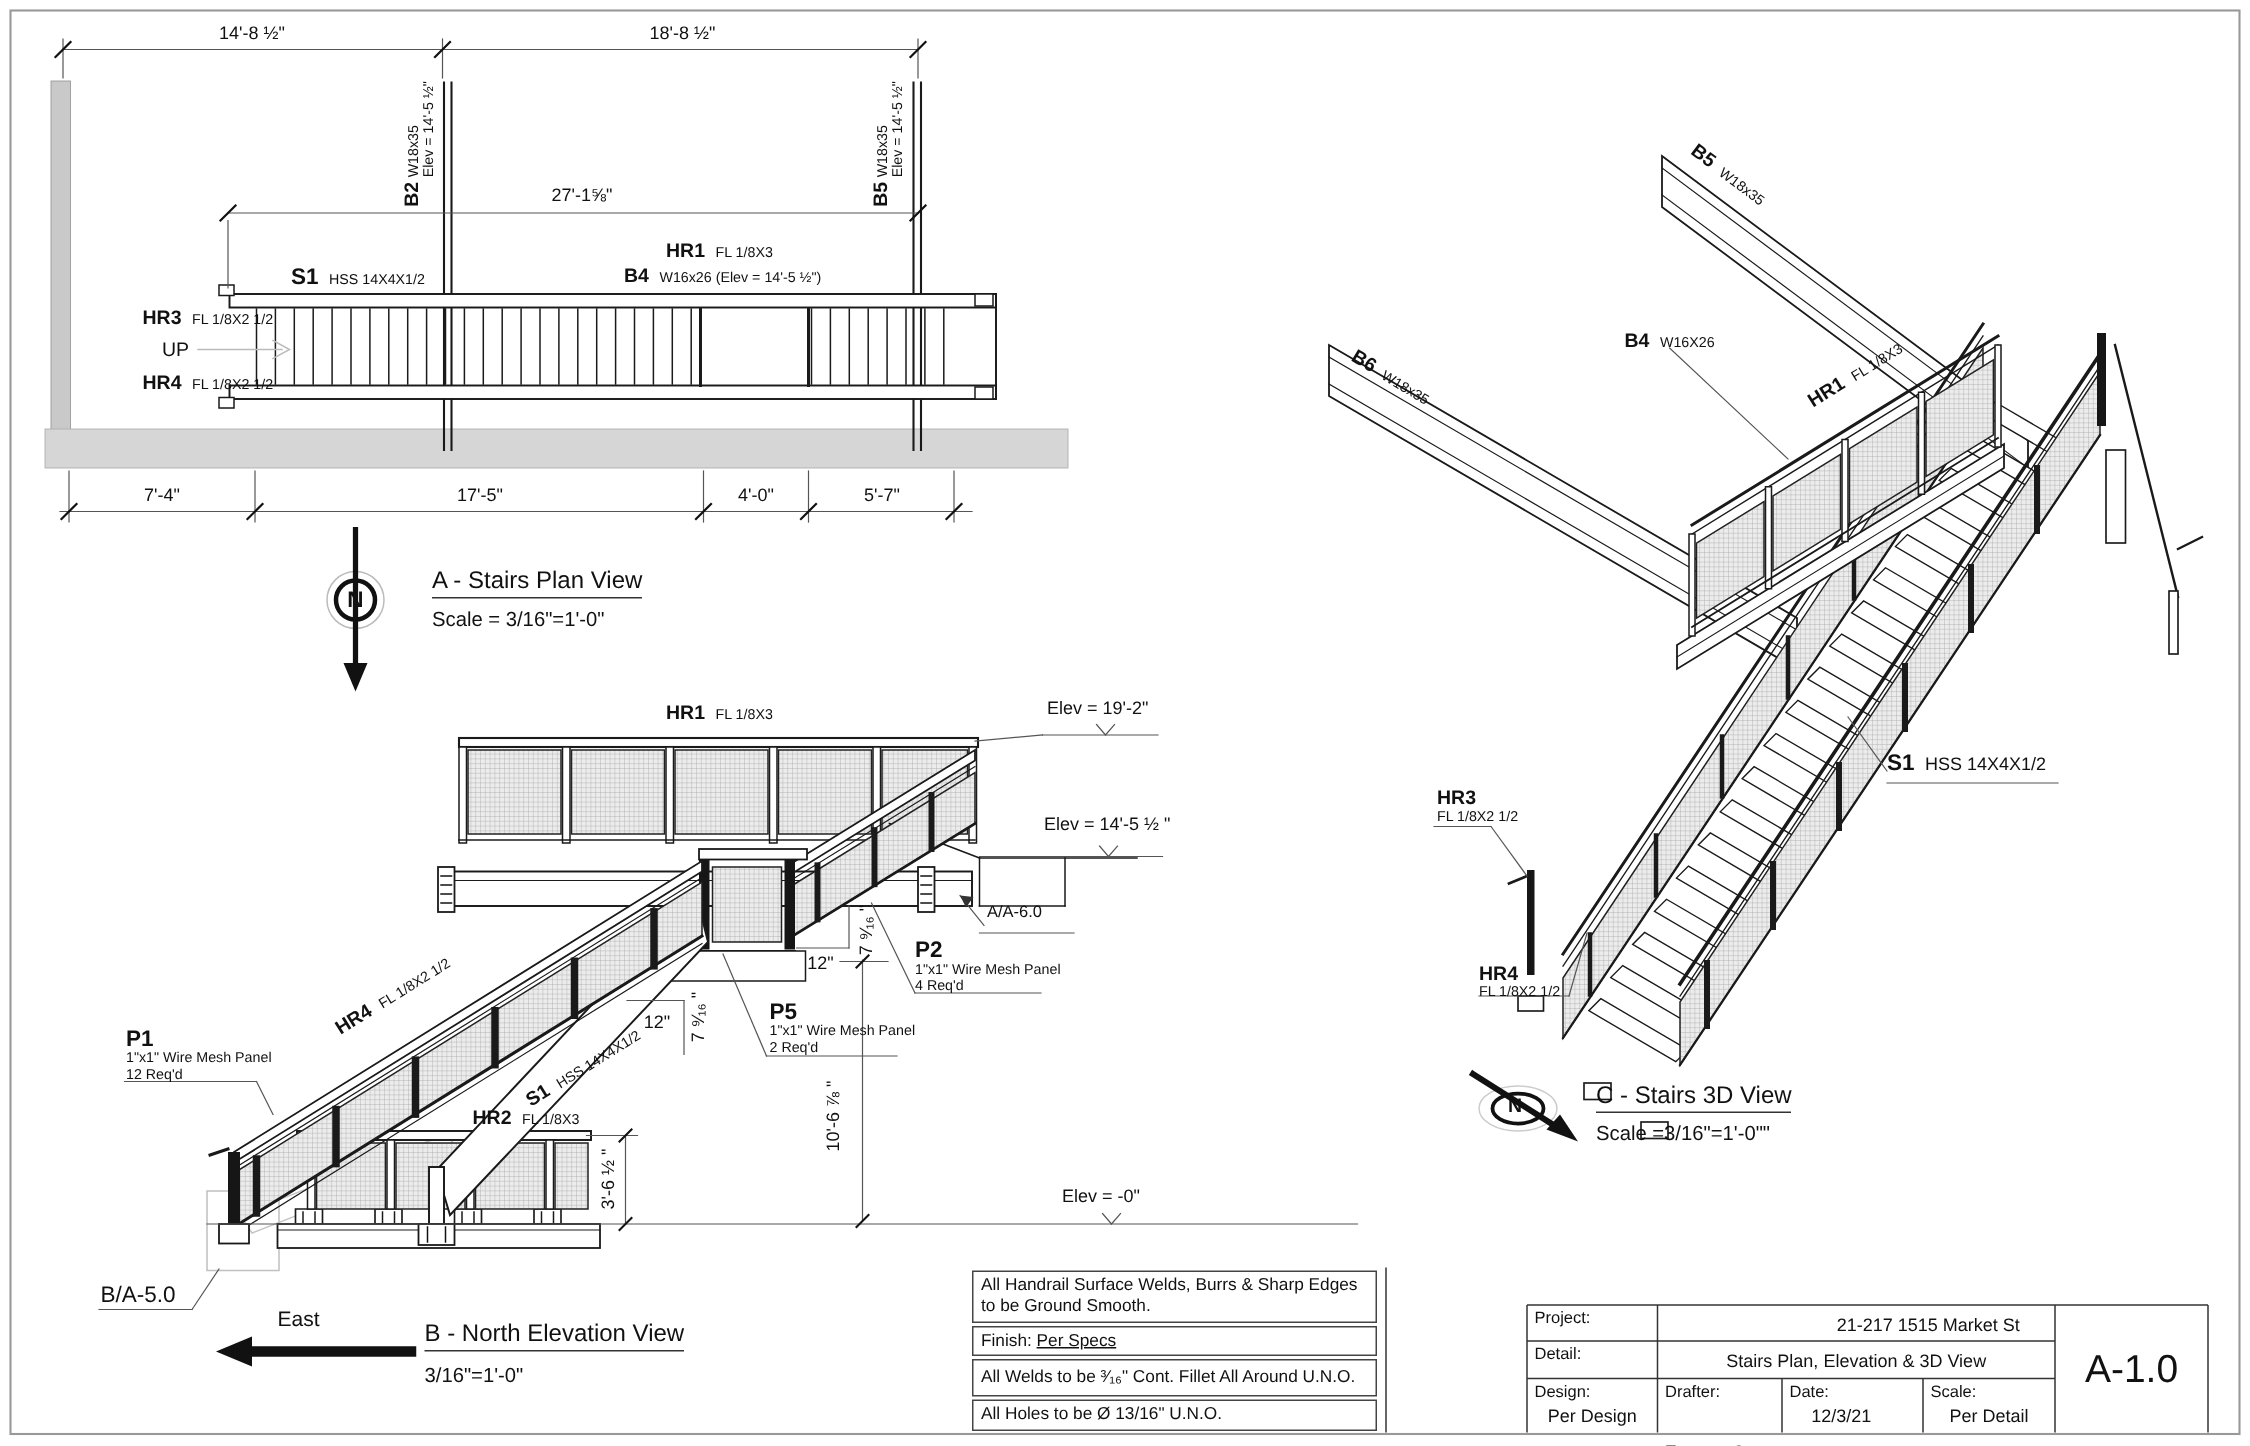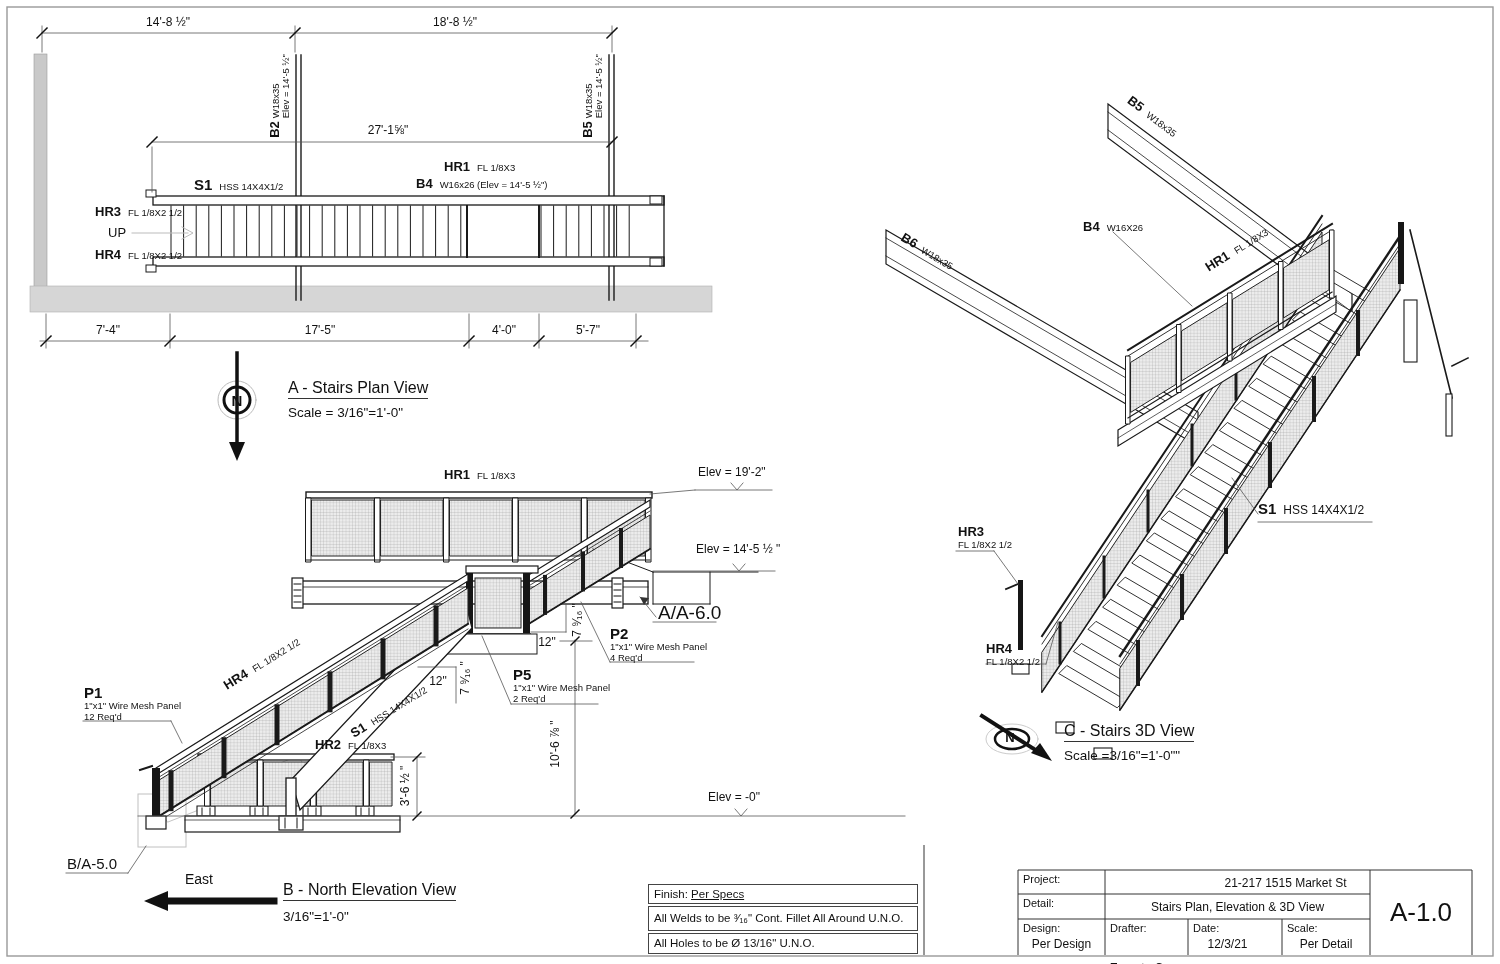--- a/index.html
+++ b/index.html
@@ -465,21 +465,21 @@
 <div class="lbl view-title" style="left:288px;top:379px;">A - Stairs Plan View</div>
 <div class="lbl view-scale" style="left:288px;top:405px;">Scale = 3/16"=1'-0"</div>
 
 <div class="lbl row" style="left:444px;top:468px;">
   <span class="tag">HR1</span>
       <span class="sz">FL 1/8X3</span>
 </div>
 <div class="lbl dim" style="left:698px;top:466px;">Elev =  19'-2"</div>
 <div class="lbl dim" style="left:696px;top:543px;">Elev =  14'-5 ½ "</div>
 <div class="lbl dim" style="left:708px;top:791px;">Elev =  -0"</div>
-<div class="lbl" style="left:658px;top:602px;font-size:19px;">A/A-6.0</div>
+<div class="lbl" style="left:658px;top:602px;font-size:11px;">A/A-6.0</div>
 <div class="lbl" style="left:67px;top:855px;font-size:15px;">B/A-5.0</div>
 
 <div class="lbl" style="left:610px;top:625px;">
   <div class="tag-lg">P2</div>
   <div class="tiny">1"x1" Wire Mesh Panel</div>
   <div class="tiny">4 Req'd</div>
 </div>
 <div class="lbl" style="left:513px;top:666px;">
   <div class="tag-lg">P5</div>
   <div class="tiny">1"x1" Wire Mesh Panel</div>
@@ -540,20 +540,21 @@
   <div class="tiny">FL 1/8X2 1/2</div>
 </div>
 <div class="lbl" style="left:986px;top:642px;">
   <div class="tag">HR4</div>
   <div class="tiny">FL 1/8X2 1/2</div>
 </div>
 <div class="north-n" style="left:1010px;top:737px;font-size:13px;">N</div>
 <div class="lbl view-title" style="left:1064px;top:722px;">C - Stairs 3D View</div>
 <div class="lbl view-scale" style="left:1064px;top:748px;">Scale =3/16"=1'-0""</div>
 
+<div class="note-box" style="top:847px;height:29px;white-space:normal;">All Handrail Surface Welds, Burrs &amp; Sharp Edges to be Ground Smooth.</div>
 <div class="note-box" style="top:884px;height:14px;">
   <span>Finish: </span><span class="ul">Per Specs</span>
 </div>
 <div class="note-box" style="top:906px;height:19px;line-height:19px;">All Welds to be ³⁄₁₆" Cont. Fillet All Around U.N.O.</div>
 <div class="note-box" style="top:933px;height:15px;">All Holes to be Ø 13/16" U.N.O.</div>
 
 <div class="tb-lbl" style="left:1023px;top:873px;">Project:</div>
 <div class="tb-val" style="left:1105px;top:876px;width:265px;margin-left:48px;">21-217 1515 Market St</div>
 <div class="tb-lbl" style="left:1023px;top:897px;">Detail:</div>
 <div class="tb-val" style="left:1105px;top:900px;width:265px;">Stairs Plan, Elevation &amp; 3D View</div>

